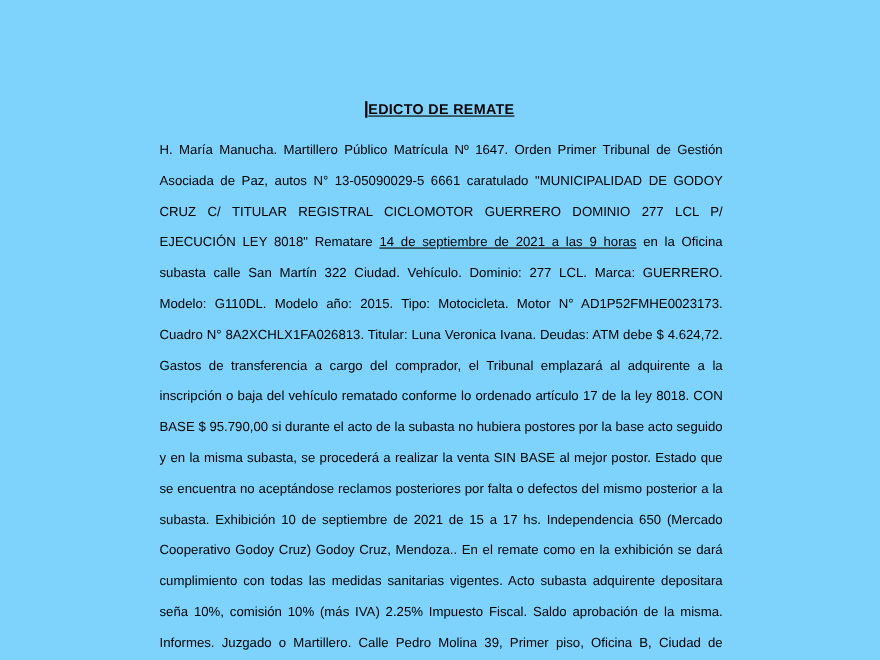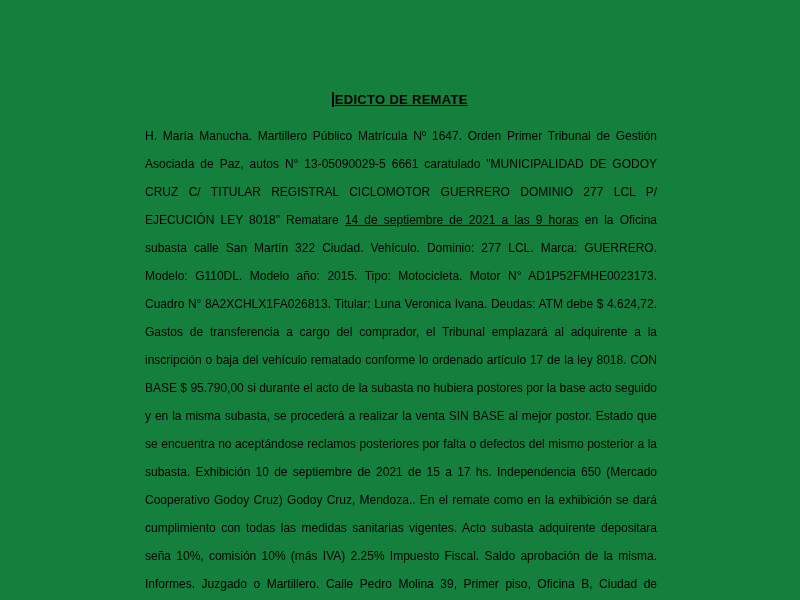--- a/index.html
+++ b/index.html
@@ -4,21 +4,21 @@
   <style>
     html, body {
       margin: 0;
       padding: 0;
       background: #ffffff;
     }
     .page {
       position: relative;
       width: 800px;
       height: 600px;
-      background: #15803d;
+      background: #7dd3fc;
       color: #000000;
       font-family: "Liberation Sans", sans-serif;
       overflow: hidden;
     }
     .title-row {
       position: absolute;
       top: 92px;
       left: 0;
       width: 100%;
       text-align: center;

